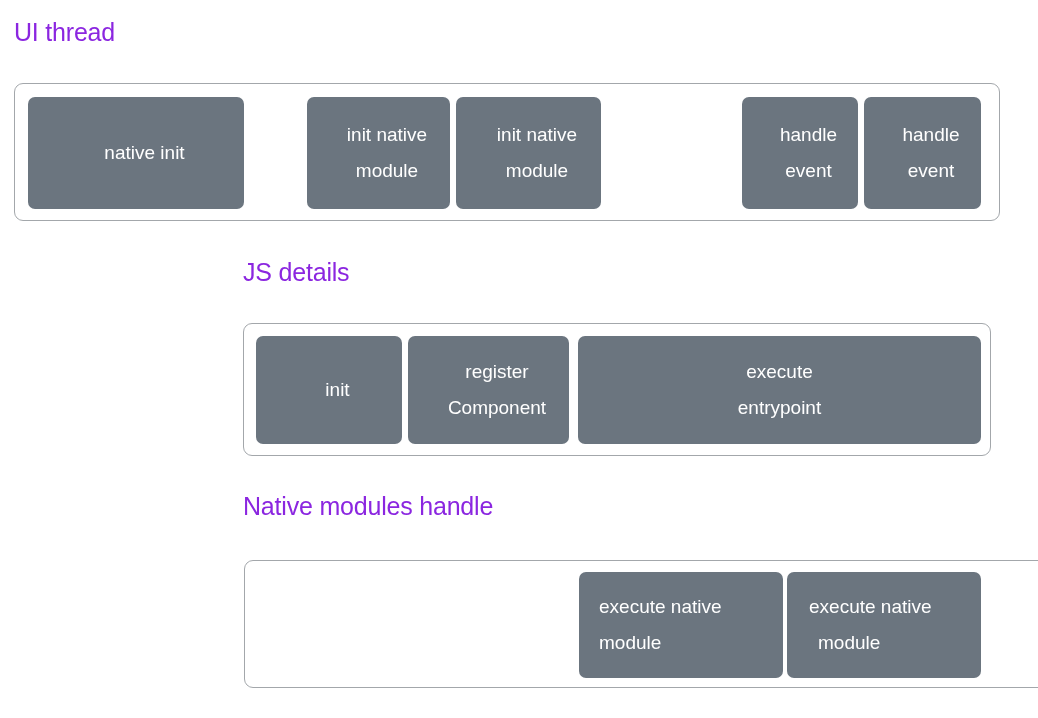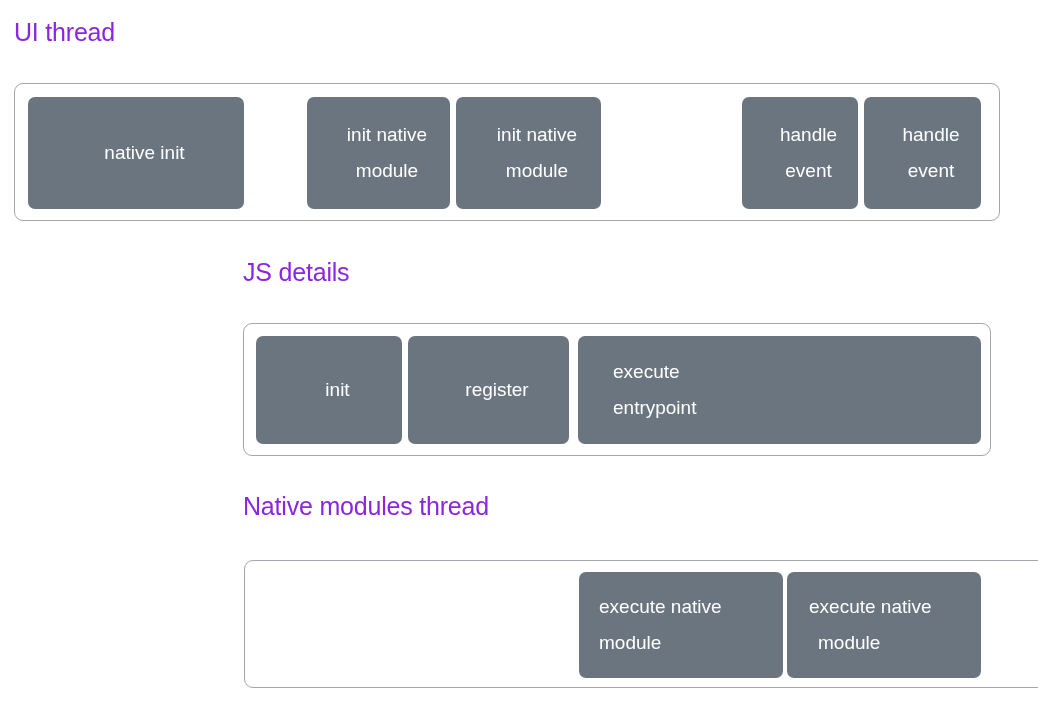--- a/index.html
+++ b/index.html
@@ -58,23 +58,22 @@
   .task .line {
     display: block;
     white-space: nowrap;
   }
   .task.align-left {
     padding-left: 17px;
     align-items: center;
     text-align: left;
   }
   .task.align-center {
-    align-items: flex-start;
+    align-items: center;
     text-align: center;
-    padding-left: 35px;
   }
   .task.align-left-pad {
     padding-left: 20px;
     align-items: flex-start;
     text-align: left;
   }
   .task.align-nudge {
     padding-left: 22px;
     align-items: flex-start;
     text-align: left;
@@ -120,29 +119,30 @@
   <div class="thread-title" style="left:243px; top:260px;">JS details</div>
 
   <div class="track" style="left:243px; top:323px; width:748px; height:133px;">
 
     <div class="task align-left" style="left:12px; top:12px; width:146px; height:108px;">
       <span class="line">init</span>
     </div>
 
     <div class="task align-left" style="left:164px; top:12px; width:161px; height:108px;">
       <span class="line">register</span>
+      <span class="line">Component</span>
     </div>
 
     <div class="task align-center" style="left:334px; top:12px; width:403px; height:108px;">
       <span class="line">execute</span>
       <span class="line">entrypoint</span>
     </div>
   </div>
 
-  <div class="thread-title" style="left:243px; top:494px;">Native modules thread</div>
+  <div class="thread-title" style="left:243px; top:494px;">Native modules handle</div>
 
   <div class="track" style="left:244px; top:560px; width:814px; height:128px;">
 
     <div class="task align-left-pad" style="left:334px; top:11px; width:204px; height:106px;">
       <span class="line">execute native</span>
       <span class="line">module</span>
     </div>
 
     <div class="task align-nudge" style="left:542px; top:11px; width:194px; height:106px;">
       <span class="line">execute native</span>

